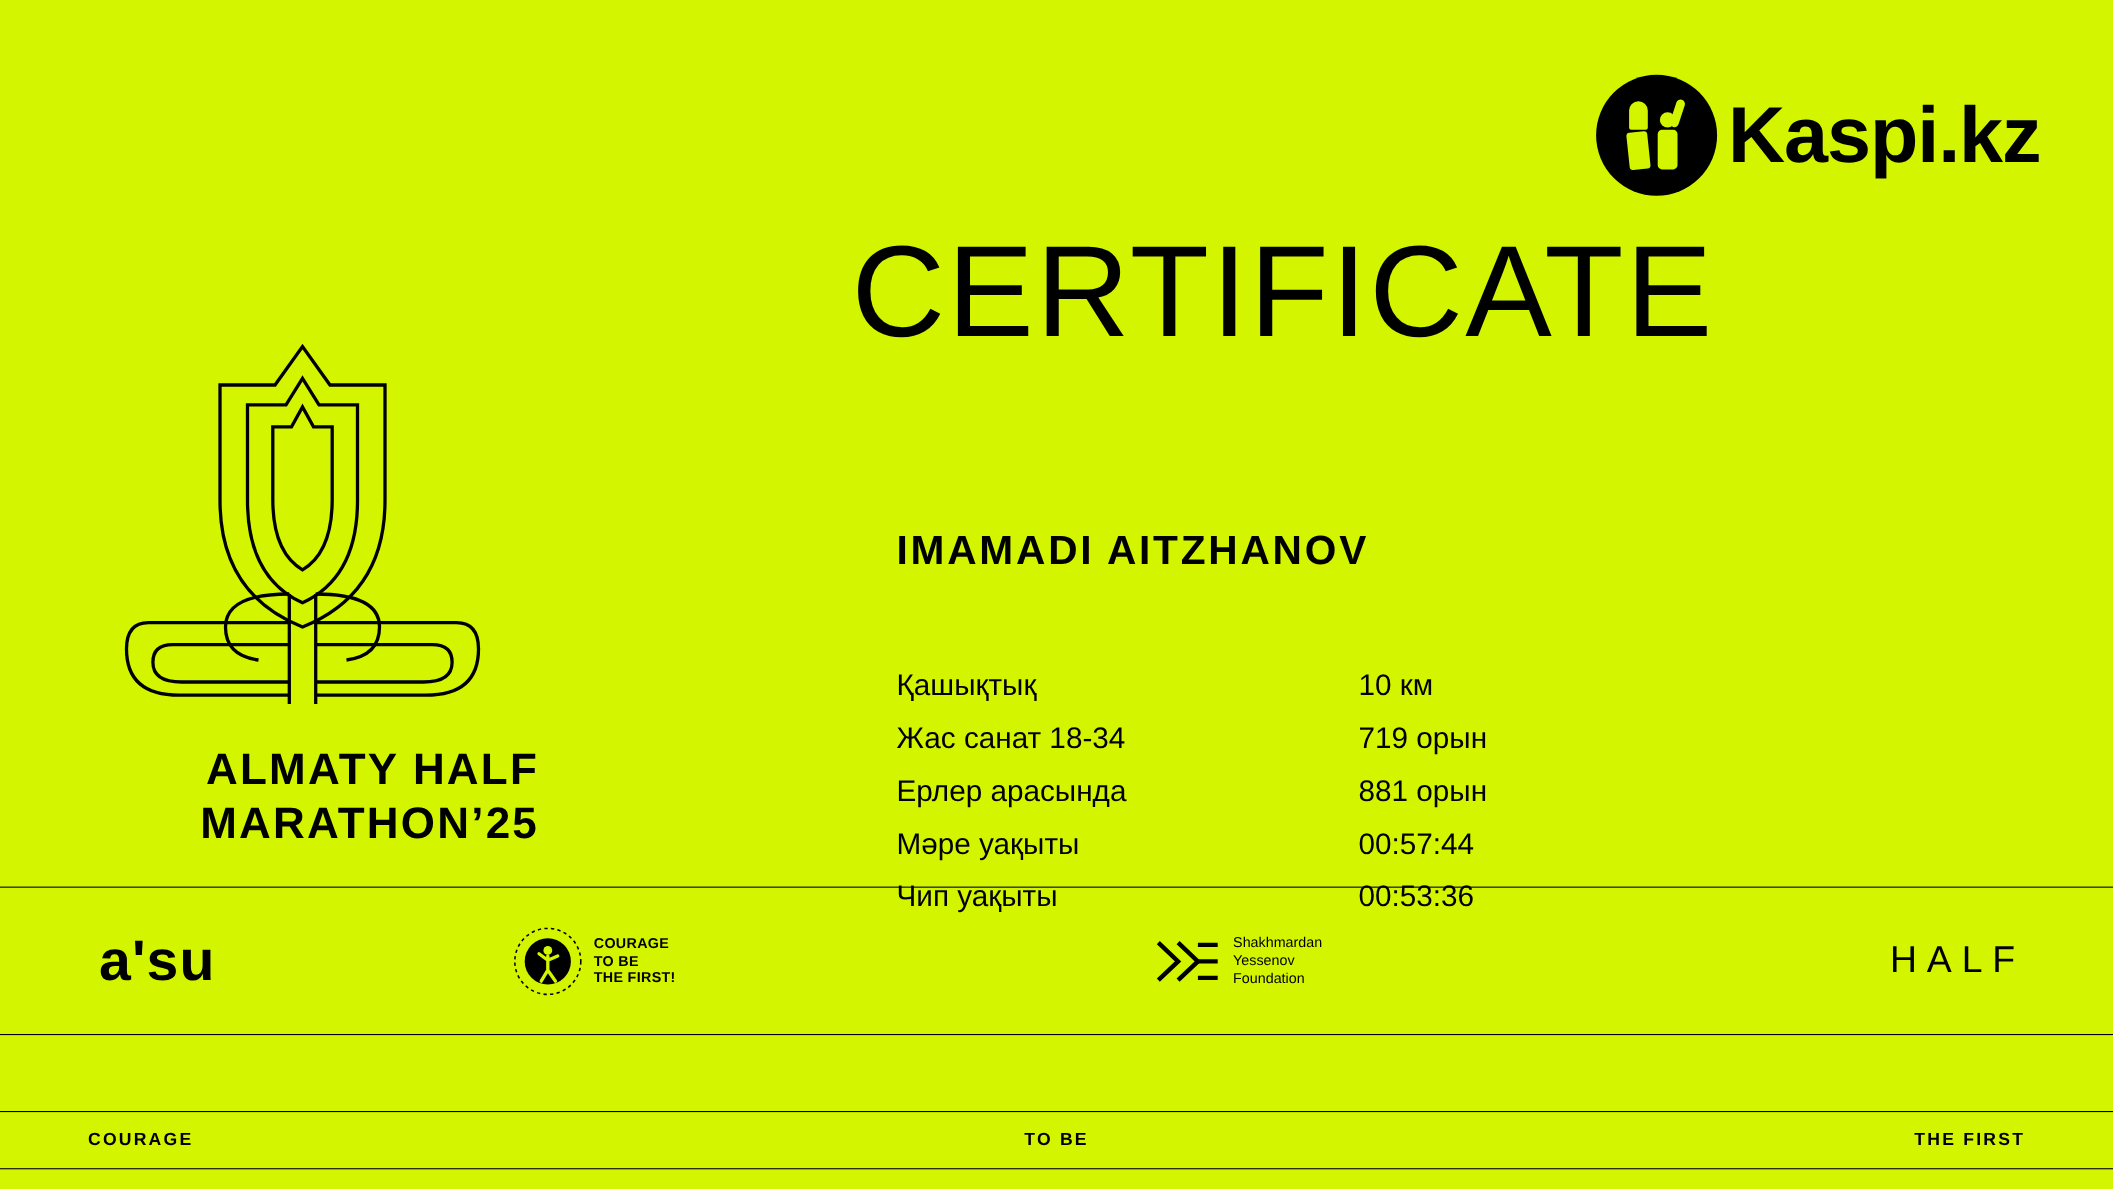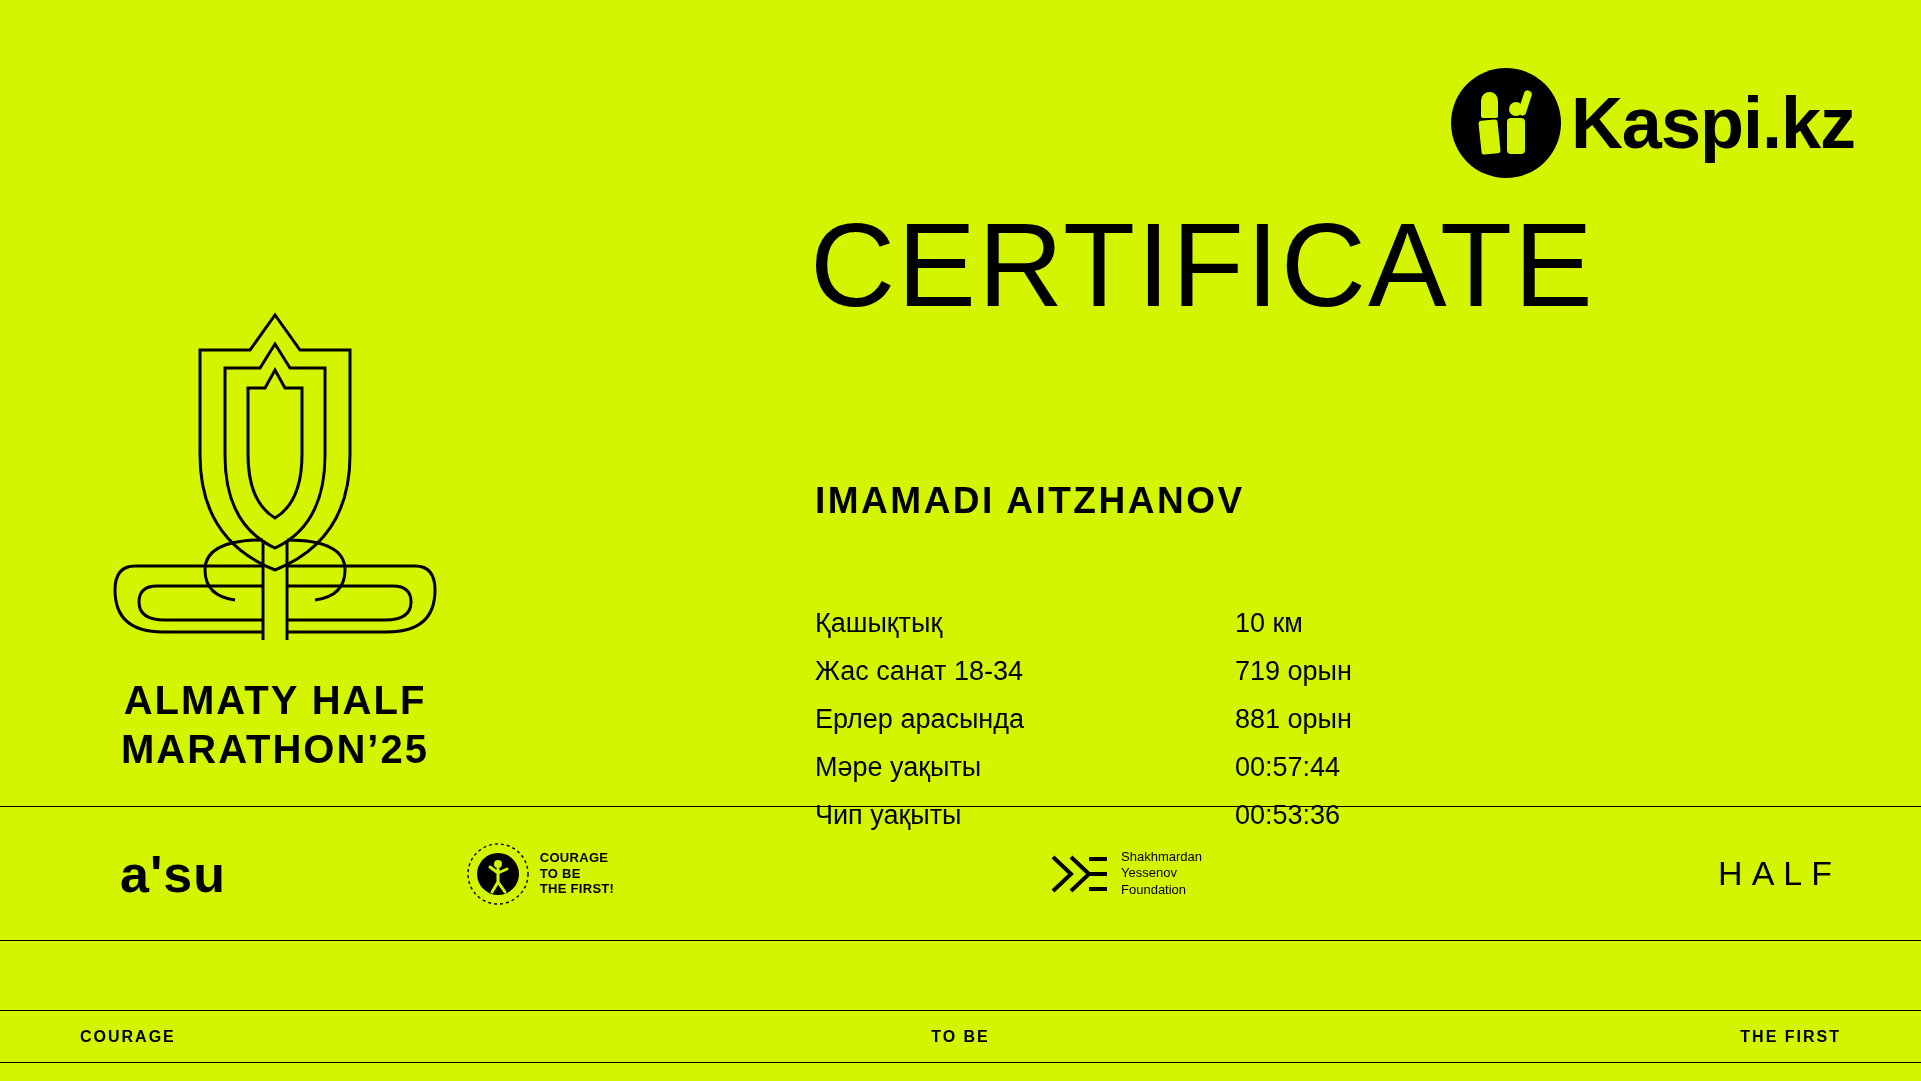--- a/index.html
+++ b/index.html
@@ -94,37 +94,37 @@
     line-height: 1;
     white-space: nowrap;
   }
 
   
   .emblem-block {
     position: absolute;
     left: 60px;
     top: 240px;
     width: 430px;
-    text-align: center;
+    text-align: right;
   }
   .emblem-svg { display: block; margin: 0 auto; }
   .event-name {
     margin-top: 36px;
     font-size: 40px;
     font-weight: bold;
     color: #000;
     letter-spacing: 2px;
     line-height: 1.22;
     white-space: pre-line;
   }
 
   
   .cert-title {
     position: absolute;
-    left: 810px;
+    left: 774px;
     top: 265px;
     font-size: 118px;
     font-weight: 400;
     letter-spacing: 2px;
     color: #000;
     line-height: 1;
     transform: translateY(-50%);
     white-space: nowrap;
   }
   .athlete-name {
@@ -185,21 +185,21 @@
     align-items: center;
   }
   .sponsor {
     display: flex;
     align-items: center;
     justify-content: center;
     color: #000;
   }
   .sponsor-asu {
     width: 330px;
-    padding-left: 120px;
+    padding-left: 90px;
     box-sizing: border-box;
     font-size: 52px;
     font-weight: bold;
     letter-spacing: 1px;
     justify-content: flex-start;
   }
   .sponsor-courage {
     width: 420px;
     justify-content: center;
     gap: 10px;

